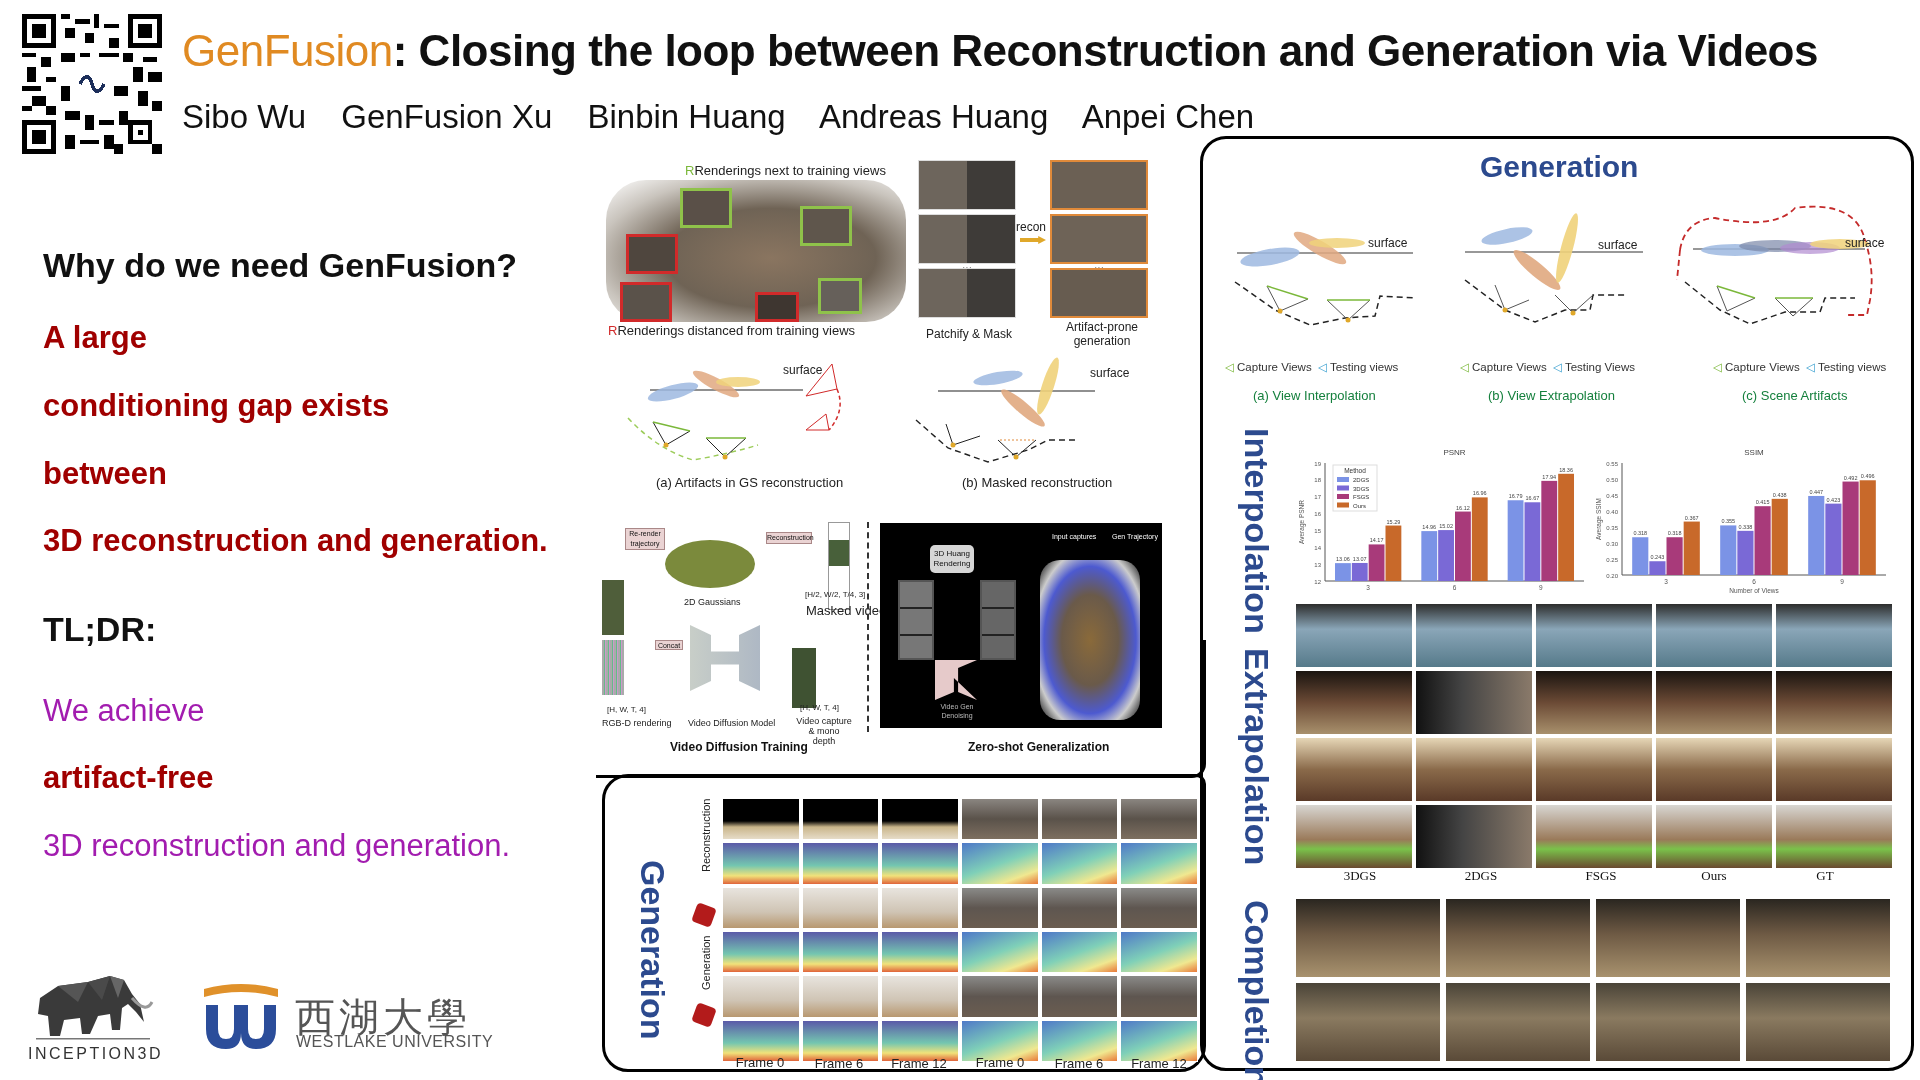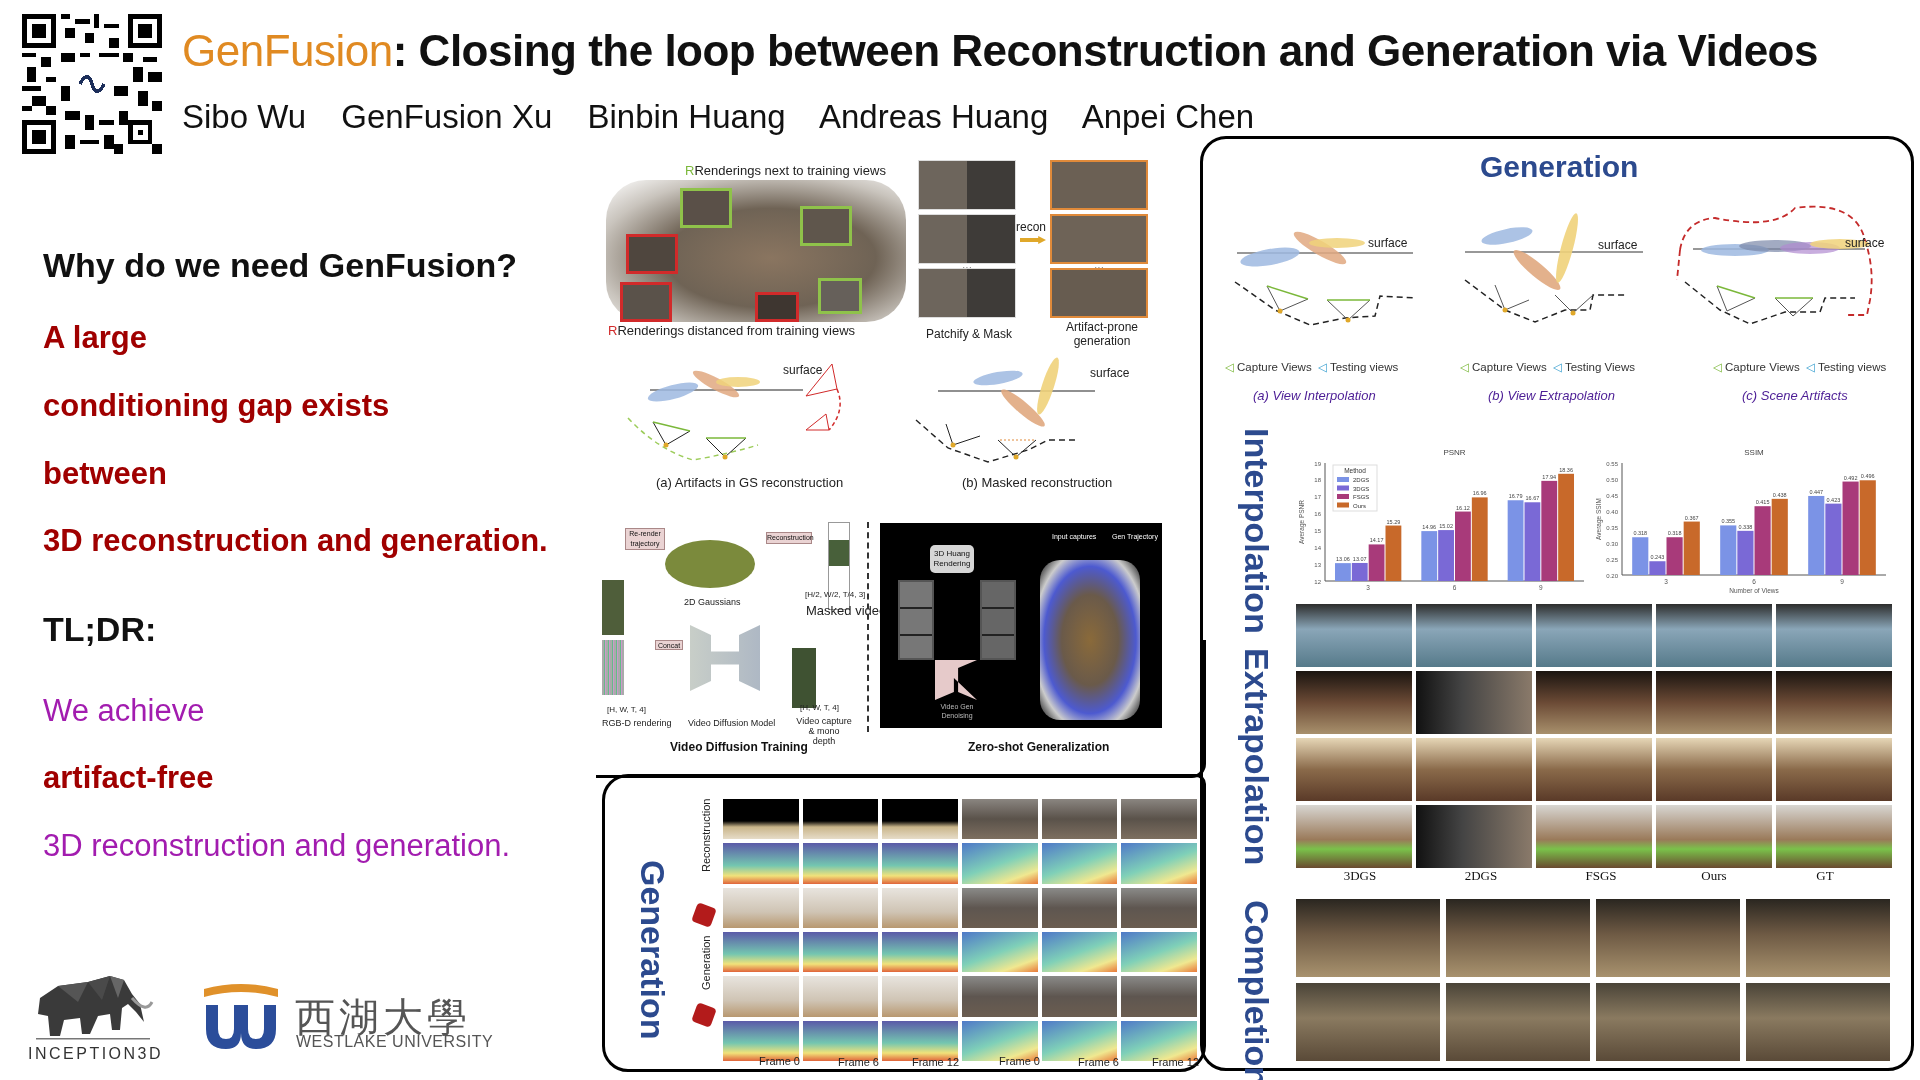--- a/index.html
+++ b/index.html
@@ -27,23 +27,23 @@
   .fig-cap{font-size:12px;color:#222;white-space:nowrap;}
   .fig-bold{font-size:13px;font-weight:bold;color:#111;white-space:nowrap;}
   .photo{border-radius:2px;}
   
   #exp-box{left:1200px;top:136px;width:714px;height:935px;border:3px solid #000;border-radius:26px;}
   #exp-notch{left:596px;top:640px;width:610px;height:138px;border-right:3px solid #000;border-bottom:3px solid #000;border-bottom-right-radius:14px;background:transparent;}
   #gen-box{left:602px;top:774px;width:604px;height:298px;border:3px solid #000;border-radius:26px;border-top-right-radius:10px;}
   #exp-title{left:1480px;top:150px;font-size:30px;font-weight:bold;color:#2c4a8e;}
   .vlabel{font-weight:bold;color:#2c4a8e;font-size:34px;white-space:nowrap;transform-origin:left top;transform:rotate(90deg);}
   .legend-row{font-size:11.5px;color:#333;white-space:nowrap;}
-  .subcap{font-size:13px;color:#4c1d95;white-space:nowrap;font-style:italic;}
+  .subcap{font-size:13px;color:#15803d;white-space:nowrap;}
   .mlabel{font-family:"Liberation Serif",serif;font-size:13px;color:#111;white-space:nowrap;text-align:center;width:120px;}
-  .frame-label{font-size:11px;color:#222;white-space:nowrap;text-align:right;width:80px;}
+  .frame-label{font-size:13px;color:#222;white-space:nowrap;text-align:center;width:80px;}
   .grid-cell{position:absolute;border:1px solid #fff;}
   .rot-small{font-size:11px;color:#222;transform-origin:left top;transform:rotate(-90deg);white-space:nowrap;}
 </style>
 </head>
 <body>
 
 <svg id="qr" class="abs" viewBox="0 0 29 29" shape-rendering="crispEdges">
   <rect x="0" y="0" width="29" height="29" fill="#fff"></rect>
   <g fill="#000">
     <rect x="0" y="0" width="7" height="7"></rect>

